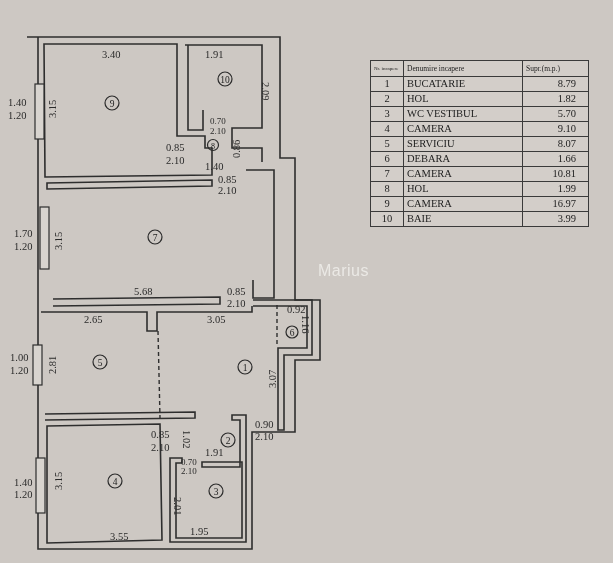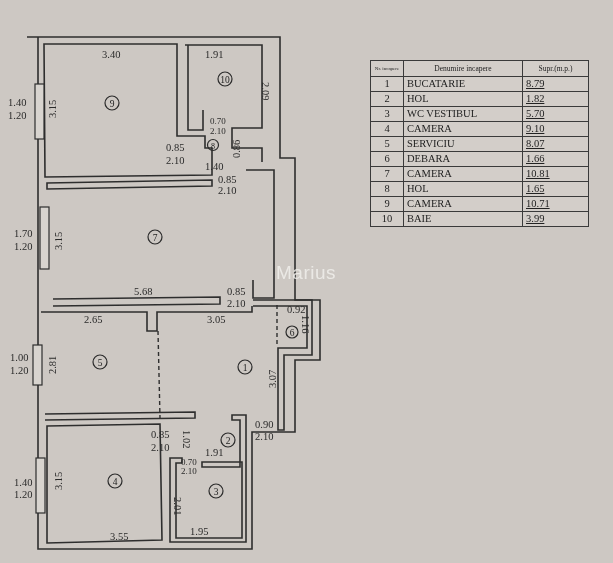--- a/index.html
+++ b/index.html
@@ -12,40 +12,41 @@
   #plan { position: absolute; left: 0; top: 0; }
   .wall { fill: none; stroke: #2e2e2e; stroke-width: 1.6; }
   .dash { fill: none; stroke: #2e2e2e; stroke-width: 1.4; stroke-dasharray: 4 3; }
   .dim { font-size: 10.5px; fill: #2a2a2a; font-family: "Liberation Serif", serif; }
   .num-circle { fill: none; stroke: #2a2a2a; stroke-width: 1.2; }
   .num { font-size: 9.5px; fill: #222; font-family: "Liberation Serif", serif; text-anchor: middle; }
   .win { fill: #d8d4cf; stroke: #2e2e2e; stroke-width: 1.2; }
   .watermark {
     position: absolute; left: 276px; top: 262px;
     font-family: "Liberation Sans", sans-serif;
-    font-size: 19px; color: rgba(240,238,235,0.85);
+    font-size: 16px; color: rgba(240,238,235,0.85);
     letter-spacing: 0.5px;
+    padding-left: 42px;
   }
   table.rooms {
     position: absolute; left: 370px; top: 60px;
     border-collapse: collapse; width: 219px;
     font-family: "Liberation Serif", serif;
     color: #222;
     background: #d3cec9;
   }
   table.rooms th, table.rooms td {
     border: 1px solid #3a3a3a;
     padding: 0 3px; height: 14px; line-height: 14px;
   }
-  table.rooms th { font-size: 7.5px; font-weight: normal; text-align: center; height: 15px; }
+  table.rooms th { font-size: 7.5px; font-weight: normal; text-align: left; height: 15px; }
   table.rooms th.h0 { font-size: 5px; width: 26px; }
   table.rooms th.h1 { width: 112px; }
   table.rooms td { font-size: 10.5px; }
   table.rooms td.c0 { text-align: center; }
-  table.rooms td.c2 { text-align: left; padding-right: 12px; text-decoration: underline; }
+  table.rooms td.c2 { text-align: right; padding-right: 12px; }
 </style>
 </head>
 <body>
 
 <svg id="plan" width="613" height="563" viewBox="0 0 613 563">
 
   <path class="wall" d="M27,37 L280,37 L280,158 L295,158 L295,300 L320,300 L320,360 L295,360 L295,432 L280,432 L280,432 L252,432 L252,549 L38,549 L38,37 Z"></path>
 
   <path class="wall" d="M44,44 L177,44 L177,136 L205,136 L205,148 L212,148 L212,175 L45,177 Z"></path>
 
@@ -196,26 +197,26 @@
         <td class="c2">1.66</td>
       </tr>
     <tr>
         <td class="c0">7</td>
         <td>CAMERA</td>
         <td class="c2">10.81</td>
       </tr>
     <tr>
         <td class="c0">8</td>
         <td>HOL</td>
-        <td class="c2">1.65</td>
+        <td class="c2">1.99</td>
       </tr>
     <tr>
         <td class="c0">9</td>
         <td>CAMERA</td>
-        <td class="c2">10.71</td>
+        <td class="c2">16.97</td>
       </tr>
     <tr>
         <td class="c0">10</td>
         <td>BAIE</td>
         <td class="c2">3.99</td>
       </tr>
   </tbody>
 </table>
 
 <div class="watermark">Marius</div>

